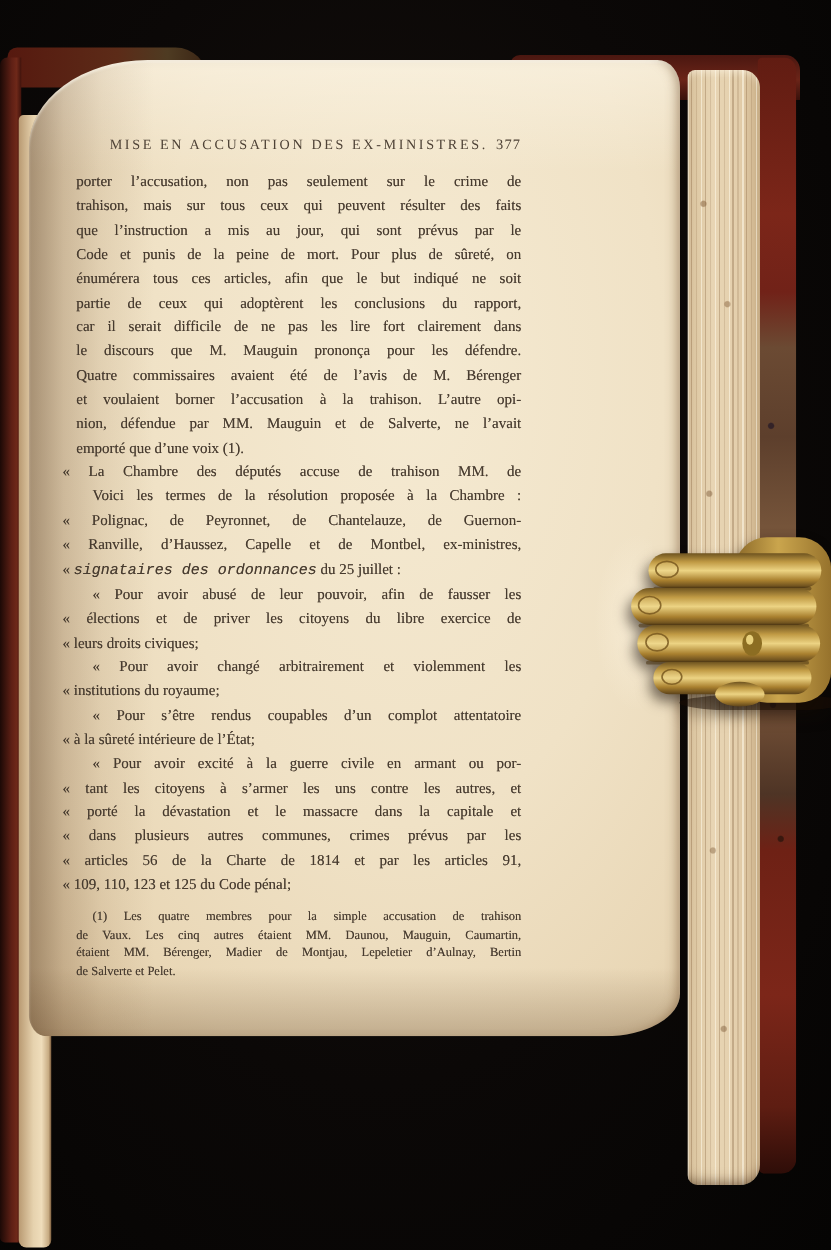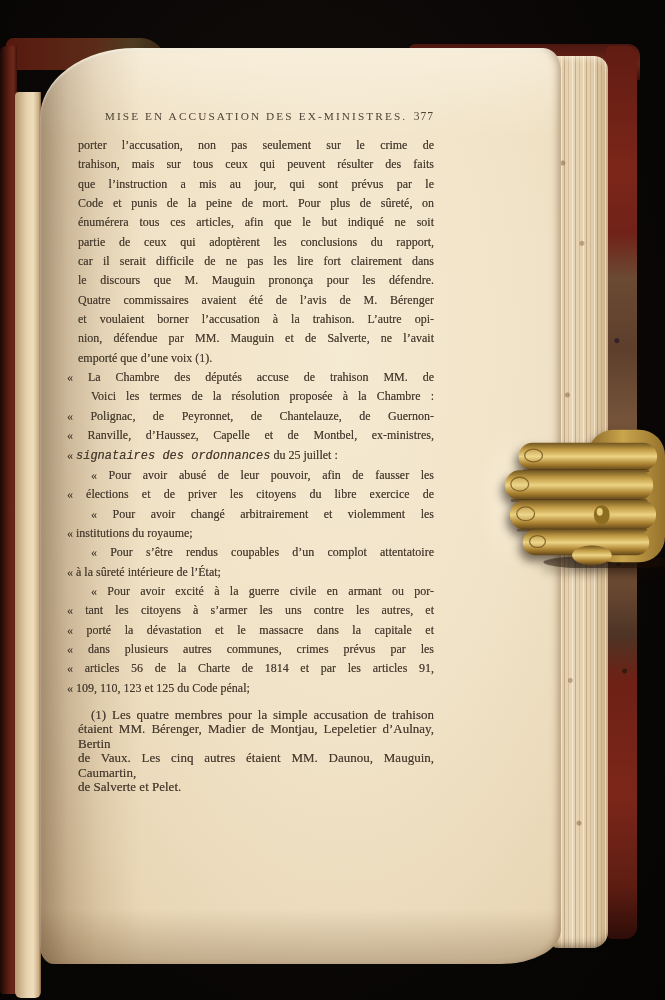--- a/index.html
+++ b/index.html
@@ -38,42 +38,42 @@
       radial-gradient(circle at 35% 70%, rgba(120,85,50,.4) 0 2px, rgba(0,0,0,0) 3px),
       radial-gradient(circle at 50% 86%, rgba(120,85,50,.45) 0 2px, rgba(0,0,0,0) 3px),
       repeating-linear-gradient(90deg,
         rgba(255,250,235,.55) 0 1px, rgba(0,0,0,0) 1px 3px,
         rgba(125,90,55,.32) 3px 4px, rgba(0,0,0,0) 4px 7px,
         rgba(125,90,55,.18) 7px 8px, rgba(0,0,0,0) 8px 11px),
       linear-gradient(90deg,#d9c29c,#e8d5b4 35%,#e4cfac 70%,#cdb28a);
     border-radius:6px 14px 16px 8px;
     box-shadow:inset 0 6px 8px -5px rgba(255,250,235,.7), inset 0 -8px 10px -6px rgba(60,35,15,.6);}
   
-  .page{position:absolute;left:40px;top:48px;width:521px;height:916px;z-index:4;
+  .page{position:absolute;left:23px;top:48px;width:521px;height:781px;z-index:4;
     background:
       linear-gradient(90deg, rgba(70,40,15,.42) 0px, rgba(95,60,30,.22) 28px, rgba(120,85,50,.1) 58px, rgba(0,0,0,0) 100px),
       linear-gradient(0deg, rgba(85,55,25,.28) 0px, rgba(0,0,0,0) 55px),
       linear-gradient(180deg, rgba(255,250,238,.5) 0px, rgba(0,0,0,0) 90px),
       radial-gradient(ellipse at 58% 32%, #f5ead2 0%, #f0e2c6 48%, #e9d7b6 78%, #ddc6a0 100%);
     border-radius:95px 18px 60px 14px / 70px 22px 34px 18px;
     box-shadow:inset -7px 0 9px -5px rgba(110,75,40,.55), inset 0 2px 2px rgba(255,253,245,.6);}
   
   .text-block{position:absolute;left:38px;top:62px;width:356px;color:#473b2f;}
   .header-row{position:relative;height:15px;margin-bottom:11px;
     font-size:11.3px;letter-spacing:2.1px;color:#4e4236;text-align:center;}
   .header-number{position:absolute;right:0;top:0;letter-spacing:1px;font-size:11.5px;}
   .body{font-size:12px;line-height:19.35px;}
   .line{text-align:justify;text-align-last:justify;white-space:normal;
     text-shadow:0 0 .4px rgba(71,59,47,.65);}
   .line.left{text-align-last:left;}
   .line.q{margin-left:-11px;}
   .line.ind-n{text-indent:13px;}
   .line.ind-q{text-indent:24px;}
   .it{font-style:italic;font-family:Liberation Mono, monospace;}
-  .footnote{margin-top:10px;font-size:13px;line-height:14.4px;}
+  .footnote{margin-top:10px;font-size:10px;line-height:14.4px;}
   
   .page-bulge{position:absolute;left:476px;top:428px;width:46px;height:140px;z-index:5;
     background:radial-gradient(ellipse at 72% 50%, rgba(252,242,222,.6), rgba(252,242,222,0) 72%);}
   .hand{position:absolute;left:497px;top:428px;width:168px;height:140px;z-index:6;
     filter:drop-shadow(-3px 6px 5px rgba(18,9,2,.55));}
 </style>
 </head>
 <body>
 
 <div class="photo">
@@ -104,35 +104,36 @@
           <div class="line"><span>et voulaient borner l’accusation à la trahison. L’autre opi-</span></div>
           <div class="line"><span>nion, défendue par MM. Mauguin et de Salverte, ne l’avait</span></div>
           <div class="line left"><span>emporté que d’une voix (1).</span></div>
           <div class="line q"><span>« La Chambre des députés accuse de trahison MM. de</span></div>
           <div class="line ind-n"><span>Voici les termes de la résolution proposée à la Chambre :</span></div>
           <div class="line q"><span>« Polignac, de Peyronnet, de Chantelauze, de Guernon-</span></div>
           <div class="line q"><span>« Ranville, d’Haussez, Capelle et de Montbel, ex-ministres,</span></div>
           <div class="line left q"><span>« </span><span class="it">signataires des ordonnances</span><span> du 25 juillet :</span></div>
           <div class="line q ind-q"><span>« Pour avoir abusé de leur pouvoir, afin de fausser les</span></div>
           <div class="line q"><span>« élections et de priver les citoyens du libre exercice de</span></div>
+          <div class="line left q"><span>« leurs droits civiques;</span></div>
           <div class="line q ind-q"><span>« Pour avoir changé arbitrairement et violemment les</span></div>
           <div class="line left q"><span>« institutions du royaume;</span></div>
           <div class="line q ind-q"><span>« Pour s’être rendus coupables d’un complot attentatoire</span></div>
           <div class="line left q"><span>« à la sûreté intérieure de l’État;</span></div>
           <div class="line q ind-q"><span>« Pour avoir excité à la guerre civile en armant ou por-</span></div>
           <div class="line q"><span>« tant les citoyens à s’armer les uns contre les autres, et</span></div>
           <div class="line q"><span>« porté la dévastation et le massacre dans la capitale et</span></div>
           <div class="line q"><span>« dans plusieurs autres communes, crimes prévus par les</span></div>
           <div class="line q"><span>« articles 56 de la Charte de 1814 et par les articles 91,</span></div>
           <div class="line left q"><span>« 109, 110, 123 et 125 du Code pénal;</span></div>
         </div>
       <div class="footnote">
           <div class="line ind-n"><span>(1) Les quatre membres pour la simple accusation de trahison</span></div>
+          <div class="line"><span>de Vaux. Les cinq autres étaient MM. Daunou, Mauguin, Caumartin,</span></div>
           <div class="line"><span>étaient MM. Bérenger, Madier de Montjau, Lepeletier d’Aulnay, Bertin</span></div>
-          <div class="line"><span>de Vaux. Les cinq autres étaient MM. Daunou, Mauguin, Caumartin,</span></div>
           <div class="line left"><span>de Salverte et Pelet.</span></div>
         </div>
     </div>
   </div>
 
   <div class="page-bulge"></div>
 
   <svg class="hand" viewBox="0 0 170 140" xmlns="http://www.w3.org/2000/svg">
     <defs>
       <linearGradient id="gv" x1="0" y1="0" x2="0" y2="1">

